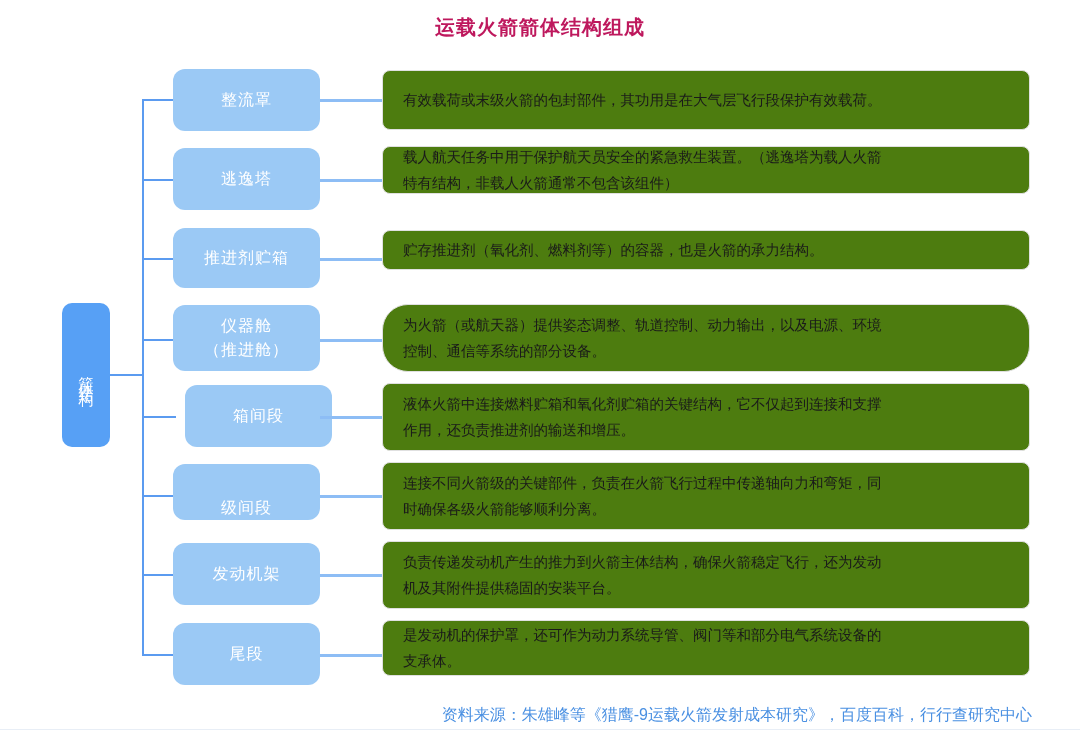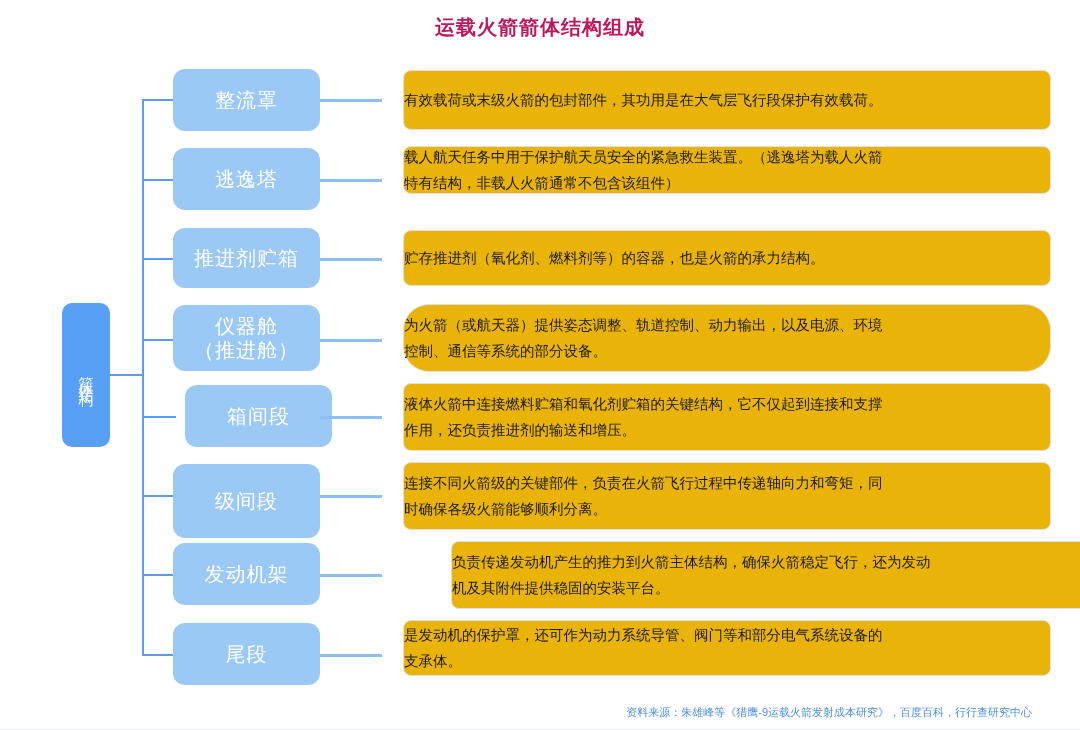--- a/index.html
+++ b/index.html
@@ -84,52 +84,52 @@
   }
 
   
   .node {
     position: absolute;
     left: 173px;
     width: 147px;
     background: #9bc9f5;
     border-radius: 12px;
     color: #ffffff;
-    font-size: 20px;
+    font-size: 16px;
     display: flex;
     align-items: center;
     justify-content: center;
     text-align: center;
     line-height: 24px;
     letter-spacing: 1px;
   }
 
   
   .desc {
     position: absolute;
-    left: 403px;
+    left: 382px;
     width: 648px;
-    background: #eab308;
+    background: #4d7c0f;
     border: 1px solid #e0e0e0;
     border-radius: 8px;
     color: #1a1a1a;
     font-size: 14.5px;
     line-height: 26px;
-    padding: 0 0;
+    padding: 0 20px;
     display: flex;
     align-items: center;
   }
   .desc span { display: block; }
 
   
   .source {
     position: absolute;
     right: 48px;
     top: 705px;
-    font-size: 11px;
+    font-size: 16px;
     color: #4a90e2;
     white-space: nowrap;
   }
   .footer-rule {
     position: absolute;
     left: 0;
     top: 729px;
     width: 1080px;
     height: 1px;
     background: #e8eef6;
@@ -169,21 +169,21 @@
         <div>
           <span>载人航天任务中用于保护航天员安全的紧急救生装置。（逃逸塔为载人火箭</span>
           <span>特有结构，非载人火箭通常不包含该组件）</span>
         </div>
       </div>
       <div class="conn branch" style="top: 258px;"></div>
       <div class="node" style="top: 228px; height: 60px;">
         <div>推进剂贮箱</div>
       </div>
       <div class="conn link" style="top: 258px;"></div>
-      <div class="desc" style="top: 230px; height: 56px;">
+      <div class="desc" style="top: 230px; height: 40px;">
         <div>
           <span>贮存推进剂（氧化剂、燃料剂等）的容器，也是火箭的承力结构。</span>
         </div>
       </div>
       <div class="conn branch" style="top: 339px;"></div>
       <div class="node" style="top: 305px; height: 66px;">
         <div>
           <div>仪器舱</div>
           <div>（推进舱）</div>
         </div>
@@ -200,36 +200,36 @@
         <div>箱间段</div>
       </div>
       <div class="conn link" style="top: 416px;"></div>
       <div class="desc" style="top: 383px; height: 68px;">
         <div>
           <span>液体火箭中连接燃料贮箱和氧化剂贮箱的关键结构，它不仅起到连接和支撑</span>
           <span>作用，还负责推进剂的输送和增压。</span>
         </div>
       </div>
       <div class="conn branch" style="top: 495px;"></div>
-      <div class="node" style="top: 464px; height: 74px;">
+      <div class="node" style="top: 464px; height: 56px; align-items: flex-end;">
         <div>级间段</div>
       </div>
       <div class="conn link" style="top: 495px;"></div>
       <div class="desc" style="top: 462px; height: 68px;">
         <div>
           <span>连接不同火箭级的关键部件，负责在火箭飞行过程中传递轴向力和弯矩，同</span>
           <span>时确保各级火箭能够顺利分离。</span>
         </div>
       </div>
       <div class="conn branch" style="top: 574px;"></div>
       <div class="node" style="top: 543px; height: 62px;">
         <div>发动机架</div>
       </div>
       <div class="conn link" style="top: 574px;"></div>
-      <div class="desc" style="top: 541px; height: 68px; margin-left: 48px;">
+      <div class="desc" style="top: 541px; height: 68px;">
         <div>
           <span>负责传递发动机产生的推力到火箭主体结构，确保火箭稳定飞行，还为发动</span>
           <span>机及其附件提供稳固的安装平台。</span>
         </div>
       </div>
       <div class="conn branch" style="top: 654px;"></div>
       <div class="node" style="top: 623px; height: 62px;">
         <div>尾段</div>
       </div>
       <div class="conn link" style="top: 654px;"></div>

